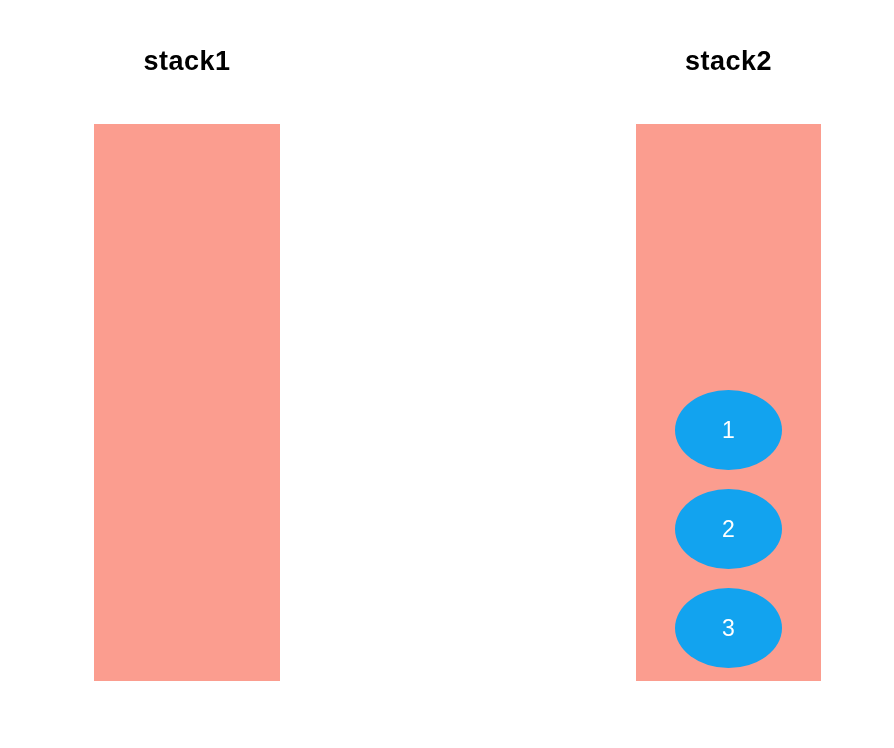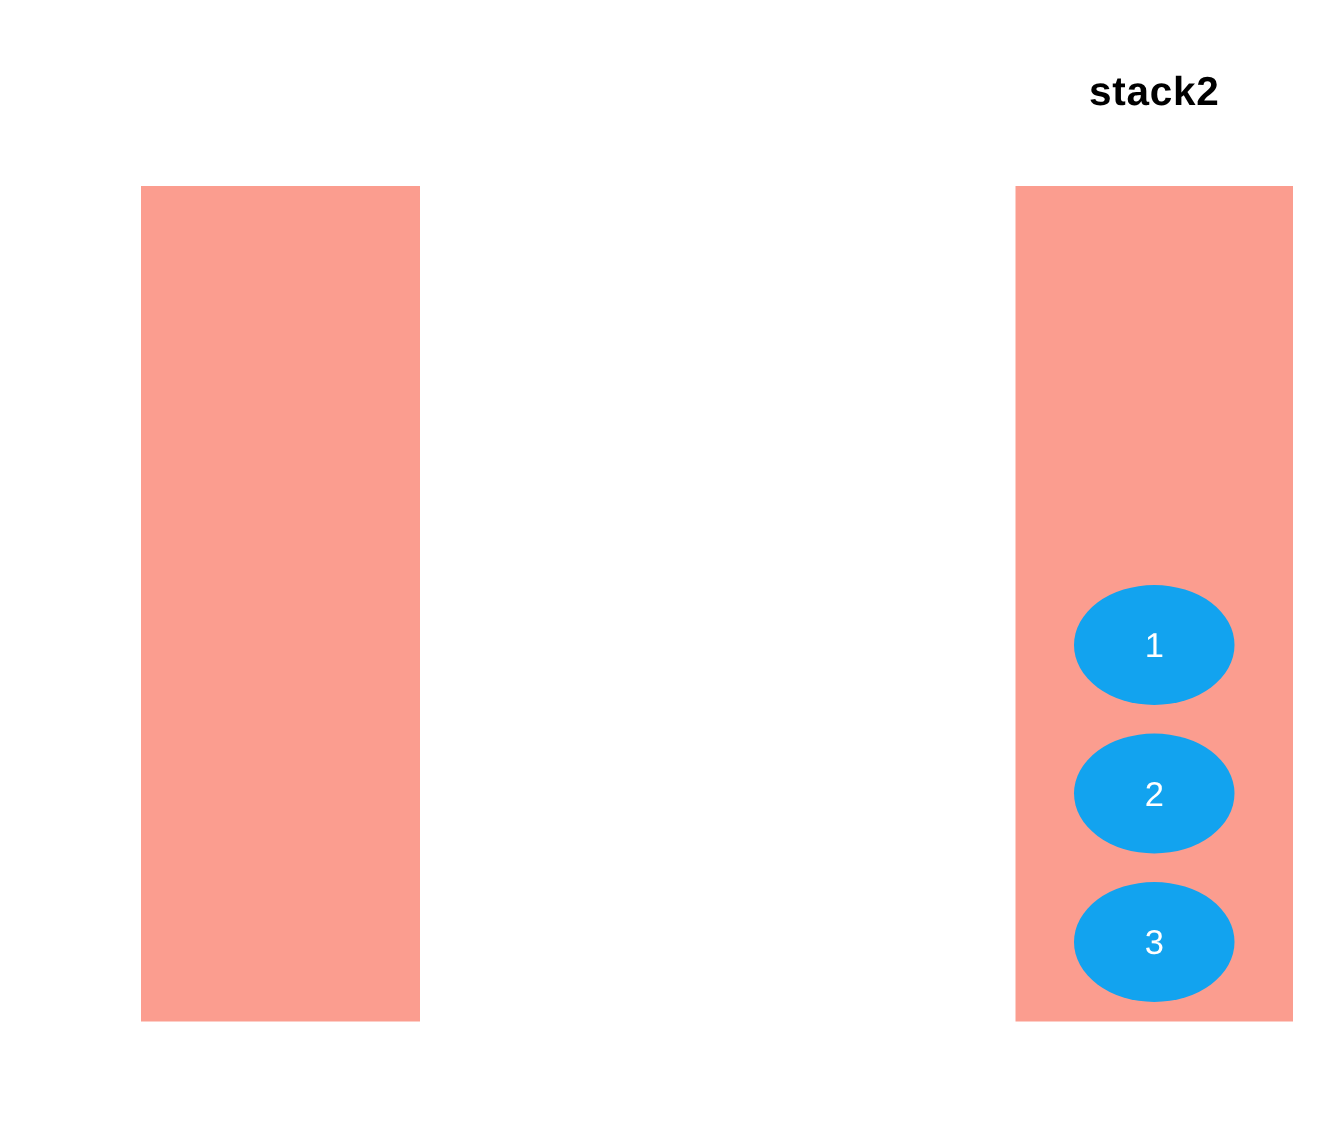--- a/index.html
+++ b/index.html
@@ -51,23 +51,24 @@
     justify-content: center;
     font-size: 23px;
     flex: 0 0 auto;
     user-select: none;
   }
 </style>
 </head>
 <body>
 
 <div class="stack-col" style="left:94px; top:124px; width:186px; height:557px;">
+  <div class="stack-label">stack1</div>
   <div class="stack-rect"></div>
 </div>
 
-<div class="stack-col" style="left:636px; top:124px; width:185px; height:557px;margin-left:41px;">
+<div class="stack-col" style="left:636px; top:124px; width:185px; height:557px;">
   <div class="stack-label">stack2</div>
   <div class="stack-rect">
       <div class="stack-item">1</div>
       <div class="stack-item">2</div>
       <div class="stack-item">3</div>
     </div>
 </div>
 
 </body></html>

